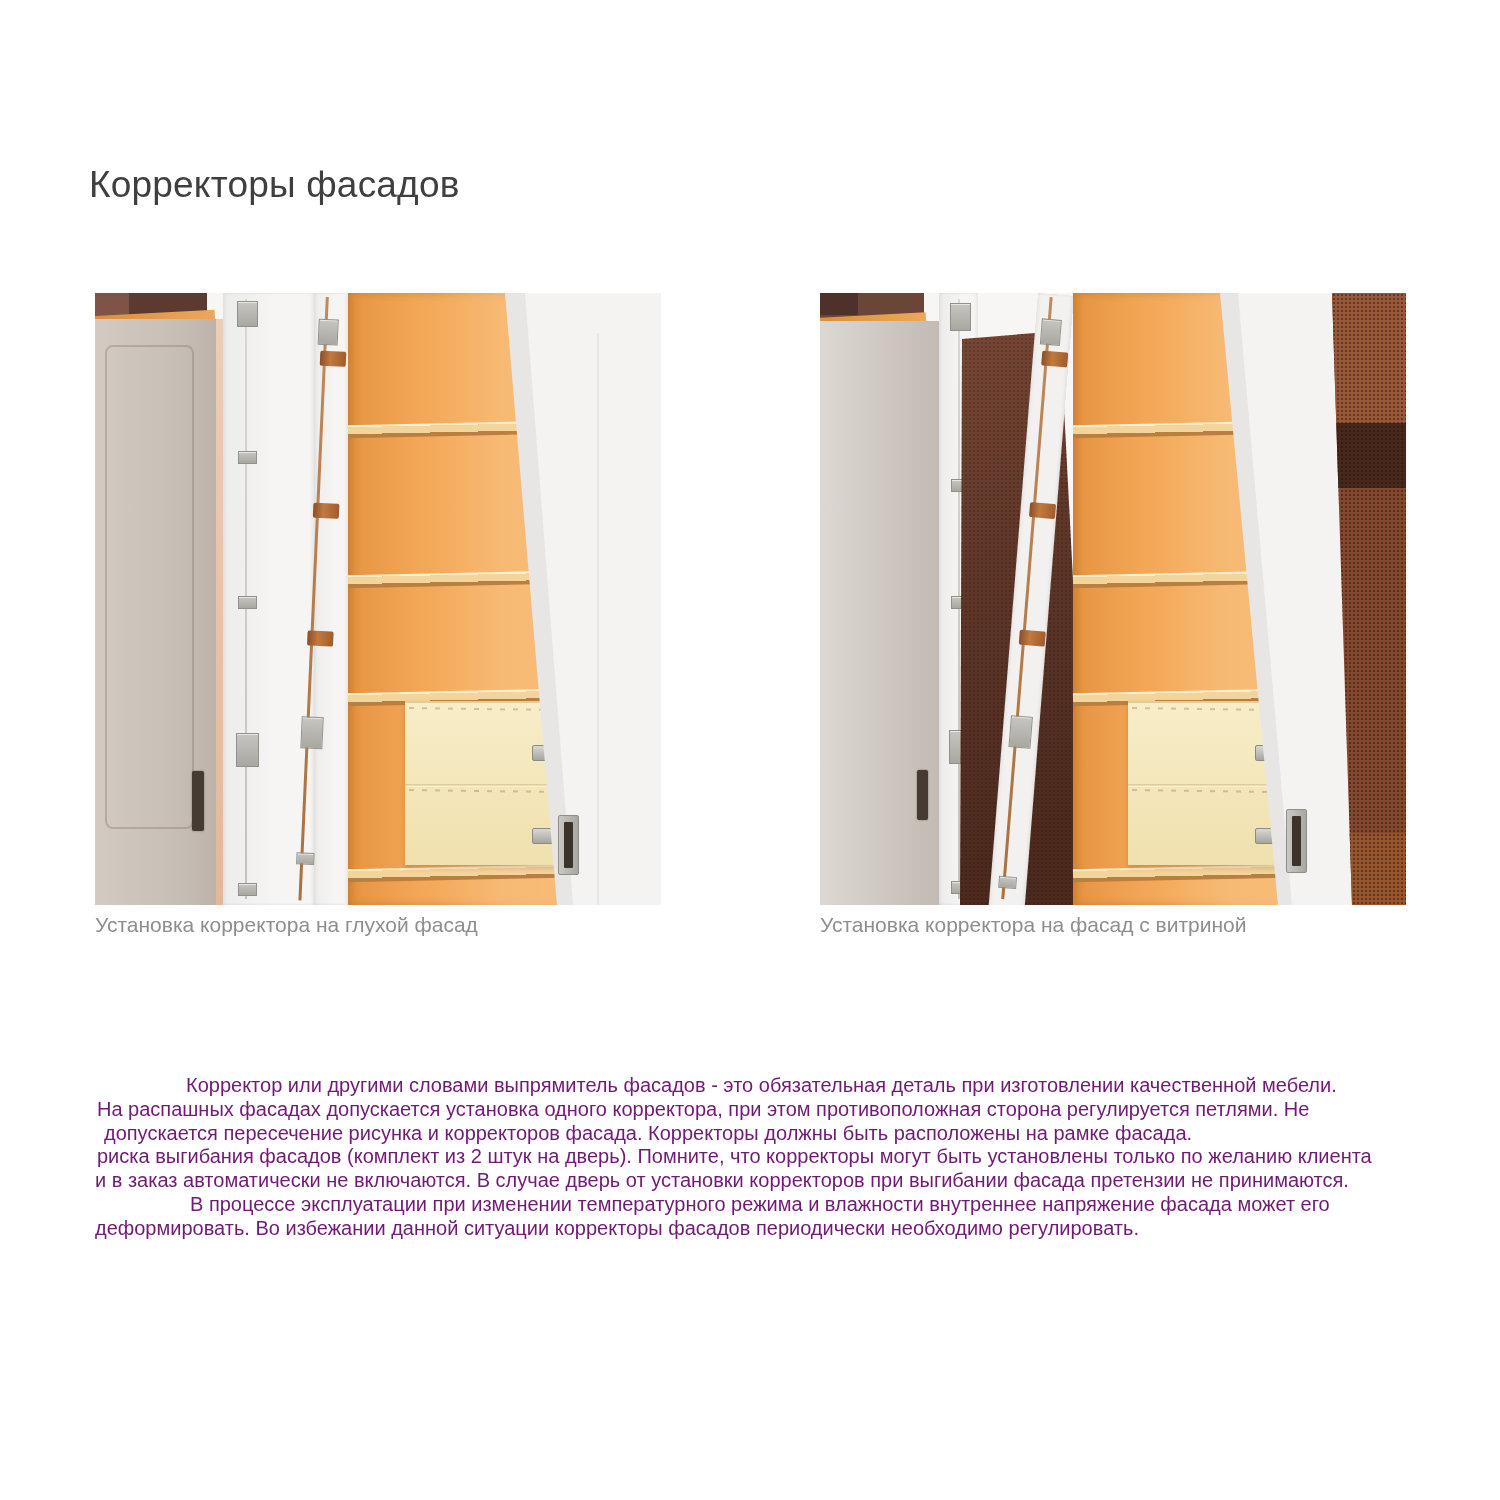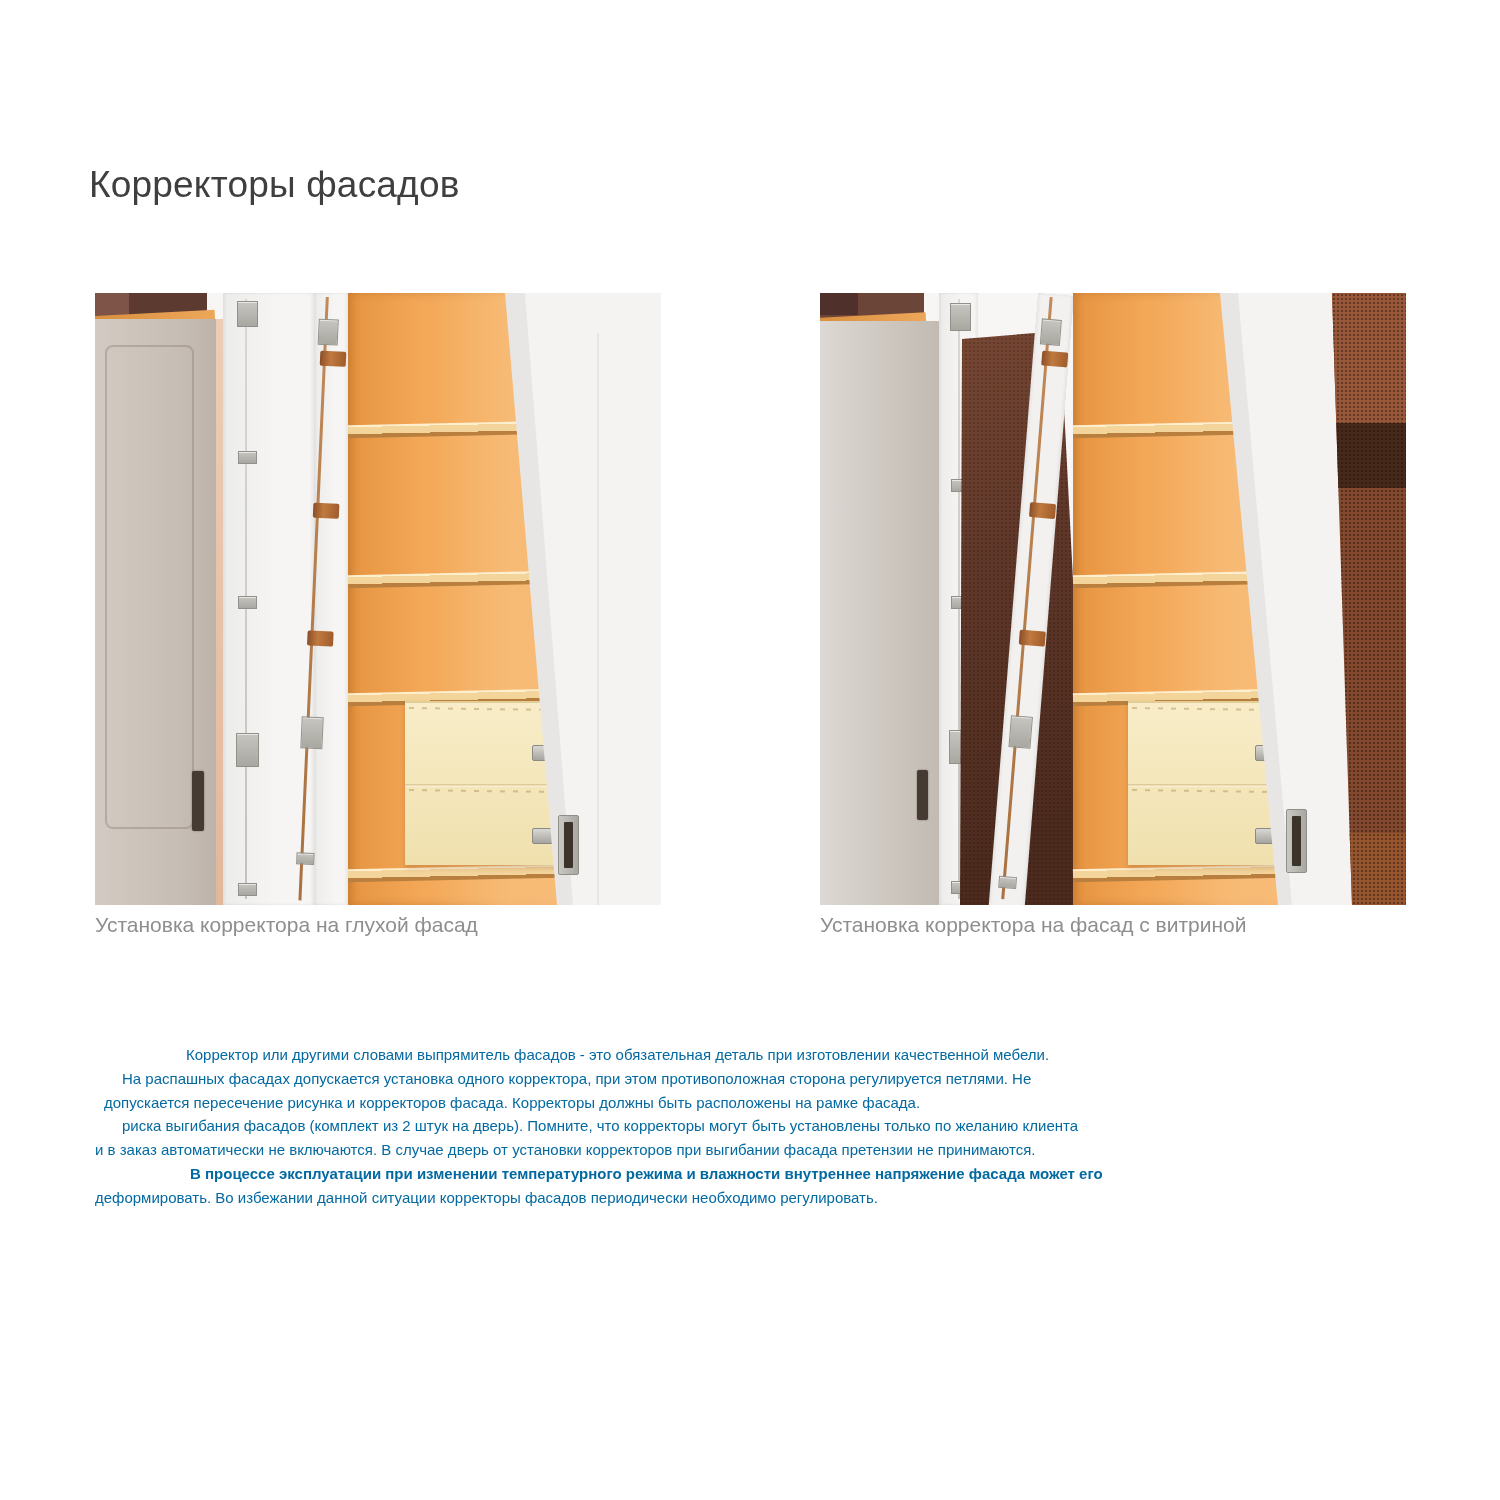--- a/index.html
+++ b/index.html
@@ -45,25 +45,25 @@
       linear-gradient(150deg,#7b4a35 0%,#60382a 40%,#4c2b1e 85%);
       background-size:4px 4px,100% 100%;}
   .mesh{background:#82492e;}
   .mesh-band{left:0;width:100%;}
   .mesh-dots{left:0;top:0;width:100%;height:100%;
       background-image:radial-gradient(circle,rgba(35,14,6,.45) 1px,transparent 1.3px);
       background-size:4px 4px;}
   
   .caption{position:absolute;top:913px;font-size:21px;color:#8e8e8e;}
   .cap1{left:95px;} .cap2{left:820px;}
-  .body-text{position:absolute;left:95px;top:1043px;font-size:15px;line-height:23.8px;
-      color:#0369a1;white-space:nowrap;}
+  .body-text{position:absolute;left:95px;top:1074px;font-size:20px;line-height:23.8px;
+      color:#701a75;white-space:nowrap;}
   .bl{height:23.8px;}
-  .i91{padding-left:91px;} .i2{padding-left:2px;margin-left:25px;} .i9{padding-left:9px;}
-  .i73{padding-left:73px;} .i95{padding-left:95px;font-weight:bold;} .i0{padding-left:0;}
+  .i91{padding-left:91px;} .i2{padding-left:2px;} .i9{padding-left:9px;}
+  .i73{padding-left:73px;} .i95{padding-left:95px;} .i0{padding-left:0;}
 </style>
 </head>
 <body>
 
 <div class="page">
 
   <div class="page-title">Корректоры фасадов</div>
 
   <div class="fig fig1">
     <div class="brown-top" style="left:0;top:0;width:112px;height:26px;"></div>

